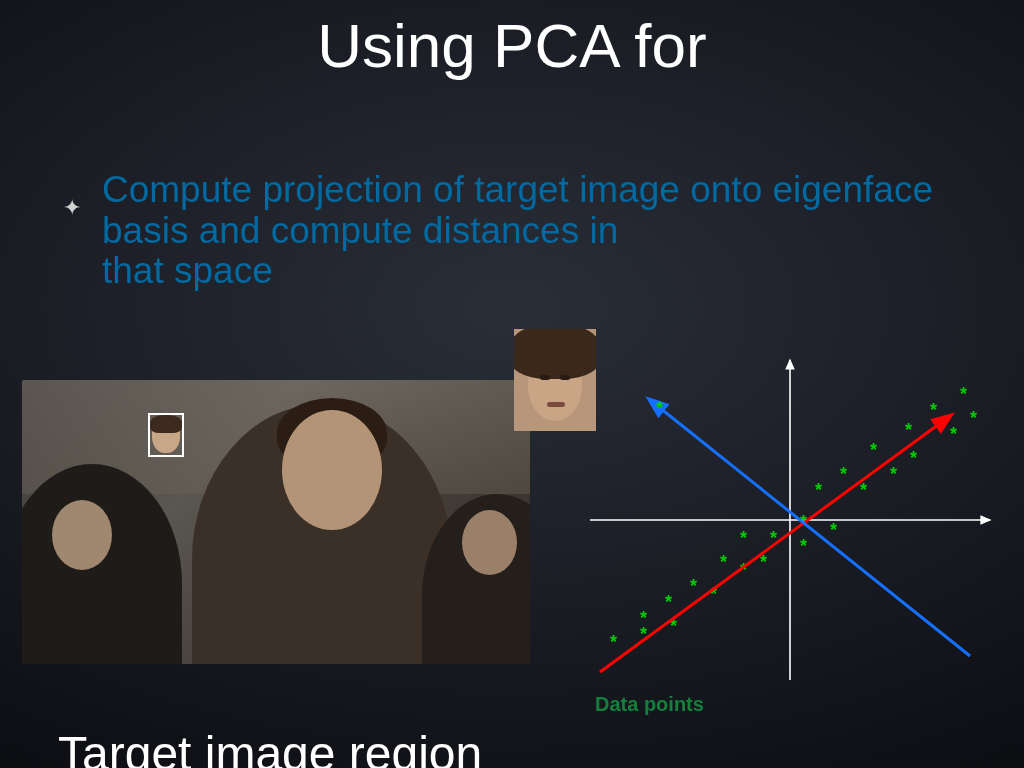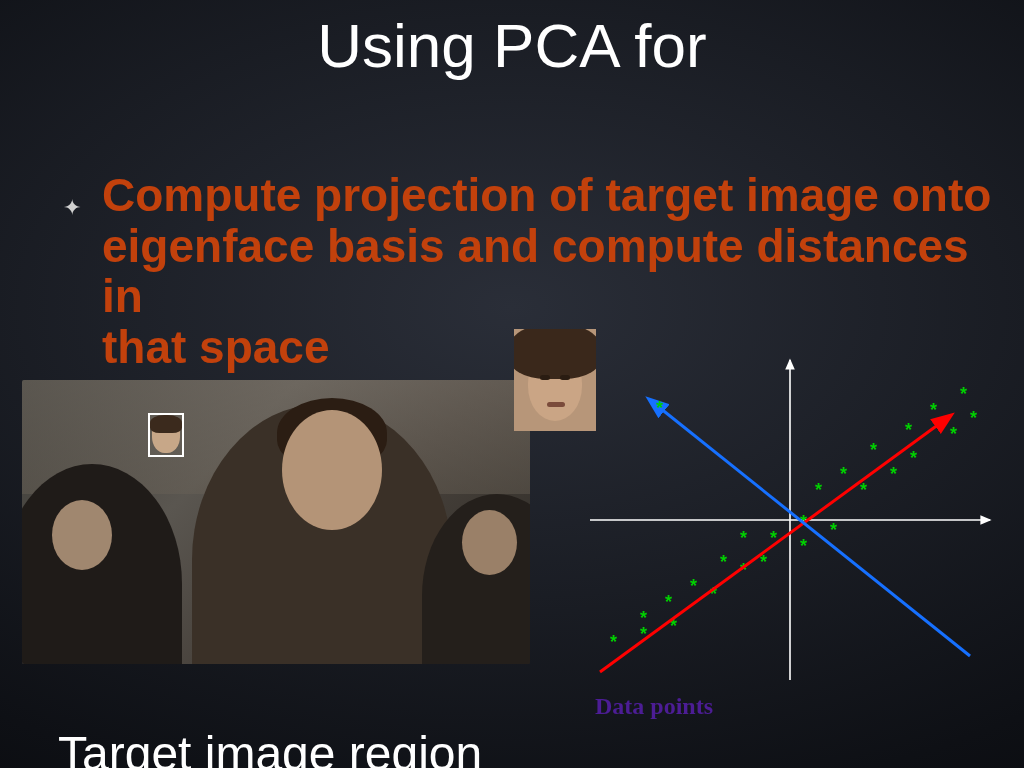--- a/index.html
+++ b/index.html
@@ -29,40 +29,39 @@
     left: 63px;
     top: 195px;
     font-size: 22px;
     color: #d0d0d0;
   }
   .body-text {
     position: absolute;
     left: 102px;
     top: 170px;
     width: 905px;
-    font-size: 46px;
+    font-size: 37px;
     line-height: 1.1;
-    color: #c2410c;
-    font-weight: 700;
+    color: #0369a1;
+    font-weight: 400;
   }
   .caption-left {
     position: absolute;
     left: 58px;
     top: 726px;
     font-size: 48px;
     color: #fff;
   }
   .caption-right {
     position: absolute;
     left: 595px;
     top: 693px;
-    font-size: 24px;
+    font-size: 20px;
     font-weight: 700;
-    color: #4c1d95;
-    font-family: Liberation Serif, serif;
+    color: #15803d;
   }
 
   
   .photo {
     position: absolute;
     left: 22px;
     top: 380px;
     width: 508px;
     height: 284px;
     background: linear-gradient(135deg, #3b3a36 0%, #5a5650 35%, #48423c 60%, #2a2722 100%);

